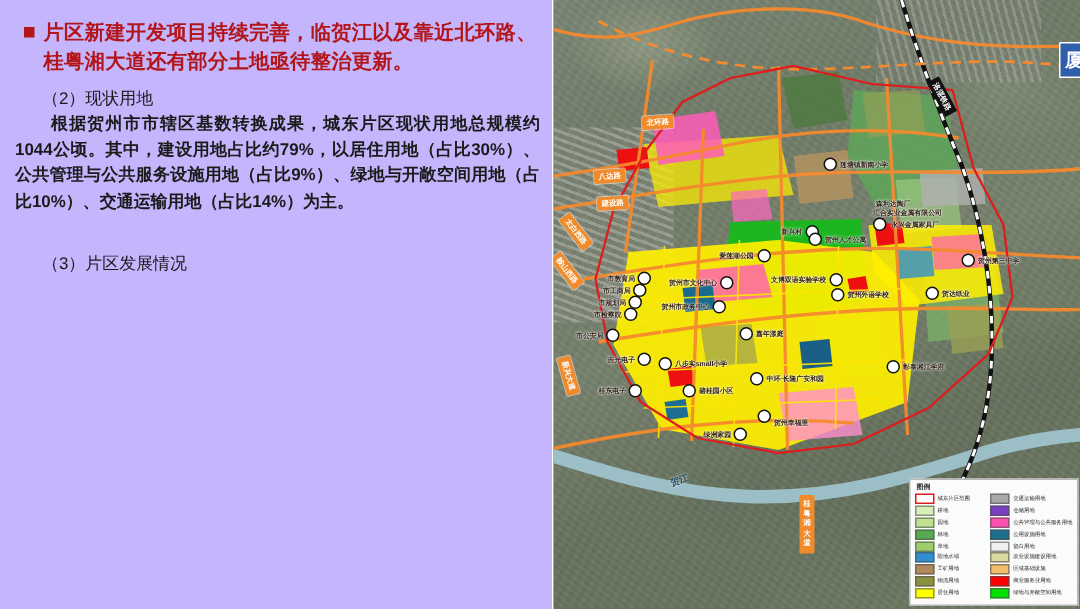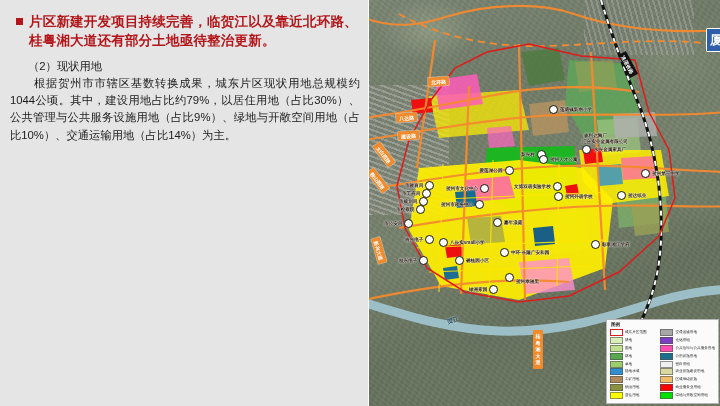--- a/index.html
+++ b/index.html
@@ -8,41 +8,41 @@
     background:#ffffff;
     font-family:"Liberation Sans","DejaVu Sans",sans-serif;
     overflow:hidden;
     position:relative;
   }
   #root{position:relative;width:720px;height:406px;overflow:hidden;}
 
   
   .text-col{
     position:absolute;left:0;top:0;width:368px;height:406px;
-    background:#e5e5e5;box-sizing:border-box;
+    background:#c4b5fd;box-sizing:border-box;
     padding:10px 8px 0 10px;
   }
   .headline{
     display:flex;align-items:flex-start;gap:6px;
     margin:2px 0 8px 6px;
   }
   .bullet-sq{
     width:7px;height:7px;background:#b3161a;flex:0 0 auto;margin-top:6px;
   }
   .headline-text{
     color:#b3161a;font-weight:bold;font-size:13.5px;line-height:19px;
     letter-spacing:.2px;
   }
   .para-head{
     color:#1b1b1b;font-size:11.3px;line-height:17px;margin:6px 0 0 18px;
     font-weight:normal;
   }
   .para-body{
     color:#1b1b1b;font-size:11.3px;line-height:17.2px;margin:0;
-    text-align:justify;text-indent:24px;
+    text-align:justify;text-indent:24px;font-weight:bold;
   }
   .spacer-md{height:9px;}
 
   
   .map-panel{
     position:absolute;left:369px;top:0;width:351px;height:406px;
     overflow:hidden;background:#6b7a62;
   }
   .sat{
     position:absolute;inset:0;
@@ -147,20 +147,21 @@
     </div>
 
     <div class="para-head">（2）现状用地</div>
     <div class="para-body">根据贺州市市辖区基数转换成果，城东片区现状用地总规模约1044公顷。其中，建设用地占比约79%，以居住用地（占比30%）、公共管理与公共服务设施用地（占比9%）、绿地与开敞空间用地（占比10%）、交通运输用地（占比14%）为主。</div>
 
     <div class="spacer-md"></div>
 
 
     <div class="spacer-md"></div>
 
+    <div class="para-head">（3）片区发展情况</div>
   </div>
 
   <div class="map-panel">
     <div class="sat"></div>
     <div class="sat-noise"></div>
     <div class="urban-grey"></div>
     <div class="urban-grey2"></div>
 
     <svg class="river" width="380" height="60" viewBox="0 0 380 60">
       <path class="riverpath" d="M0,18 C40,30 85,46 140,48 C200,50 250,34 300,18 C330,9 360,6 380,6"></path>

